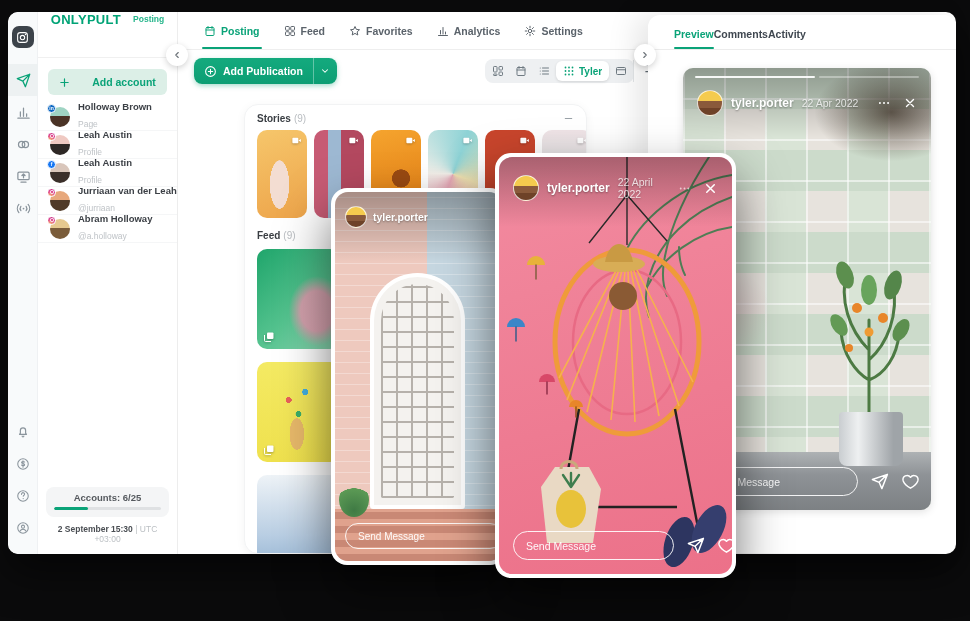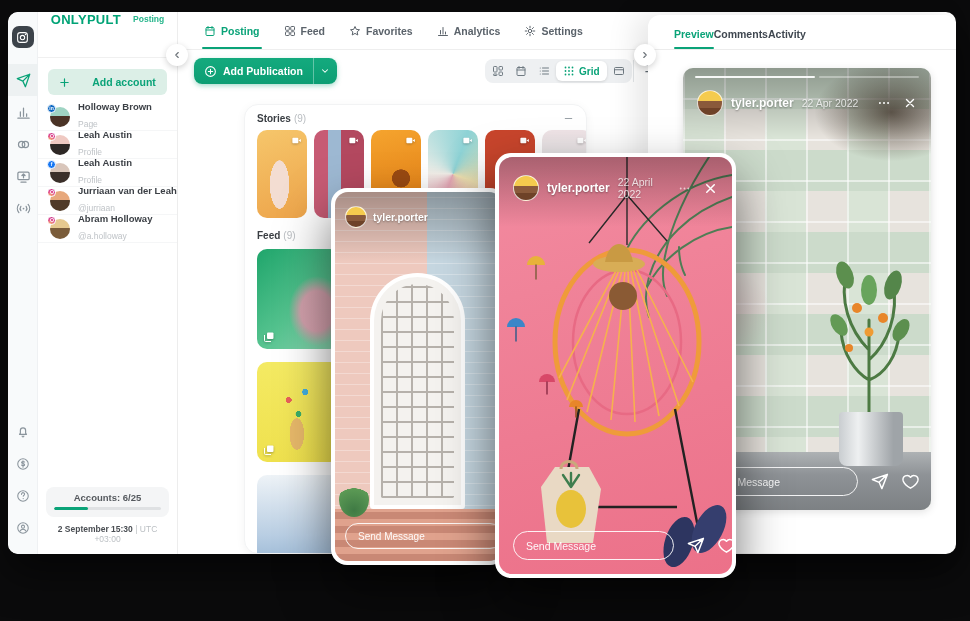--- a/index.html
+++ b/index.html
@@ -439,21 +439,21 @@
                   <circle cx="12" cy="5" r="1.8"></circle>
                   <circle cx="19" cy="5" r="1.8"></circle>
                   <circle cx="5" cy="12" r="1.8"></circle>
                   <circle cx="12" cy="12" r="1.8"></circle>
                   <circle cx="19" cy="12" r="1.8"></circle>
                   <circle cx="5" cy="19" r="1.8"></circle>
                   <circle cx="12" cy="19" r="1.8"></circle>
                   <circle cx="19" cy="19" r="1.8"></circle>
                 </svg>
               </span>
-            <span class="seg-label">Grid</span>
+            <span class="seg-label">Tyler</span>
           </span>
           <span class="seg-btn">
               <span class="ico">
                 <svg width="12" height="12" viewBox="0 0 24 24" fill="none" stroke="currentColor" stroke-width="2">
                   <rect x="3" y="5" width="18" height="14" rx="2"></rect>
                   <path d="M3 9.5h18"></path>
                 </svg>
               </span>
             </span>
         </div>

